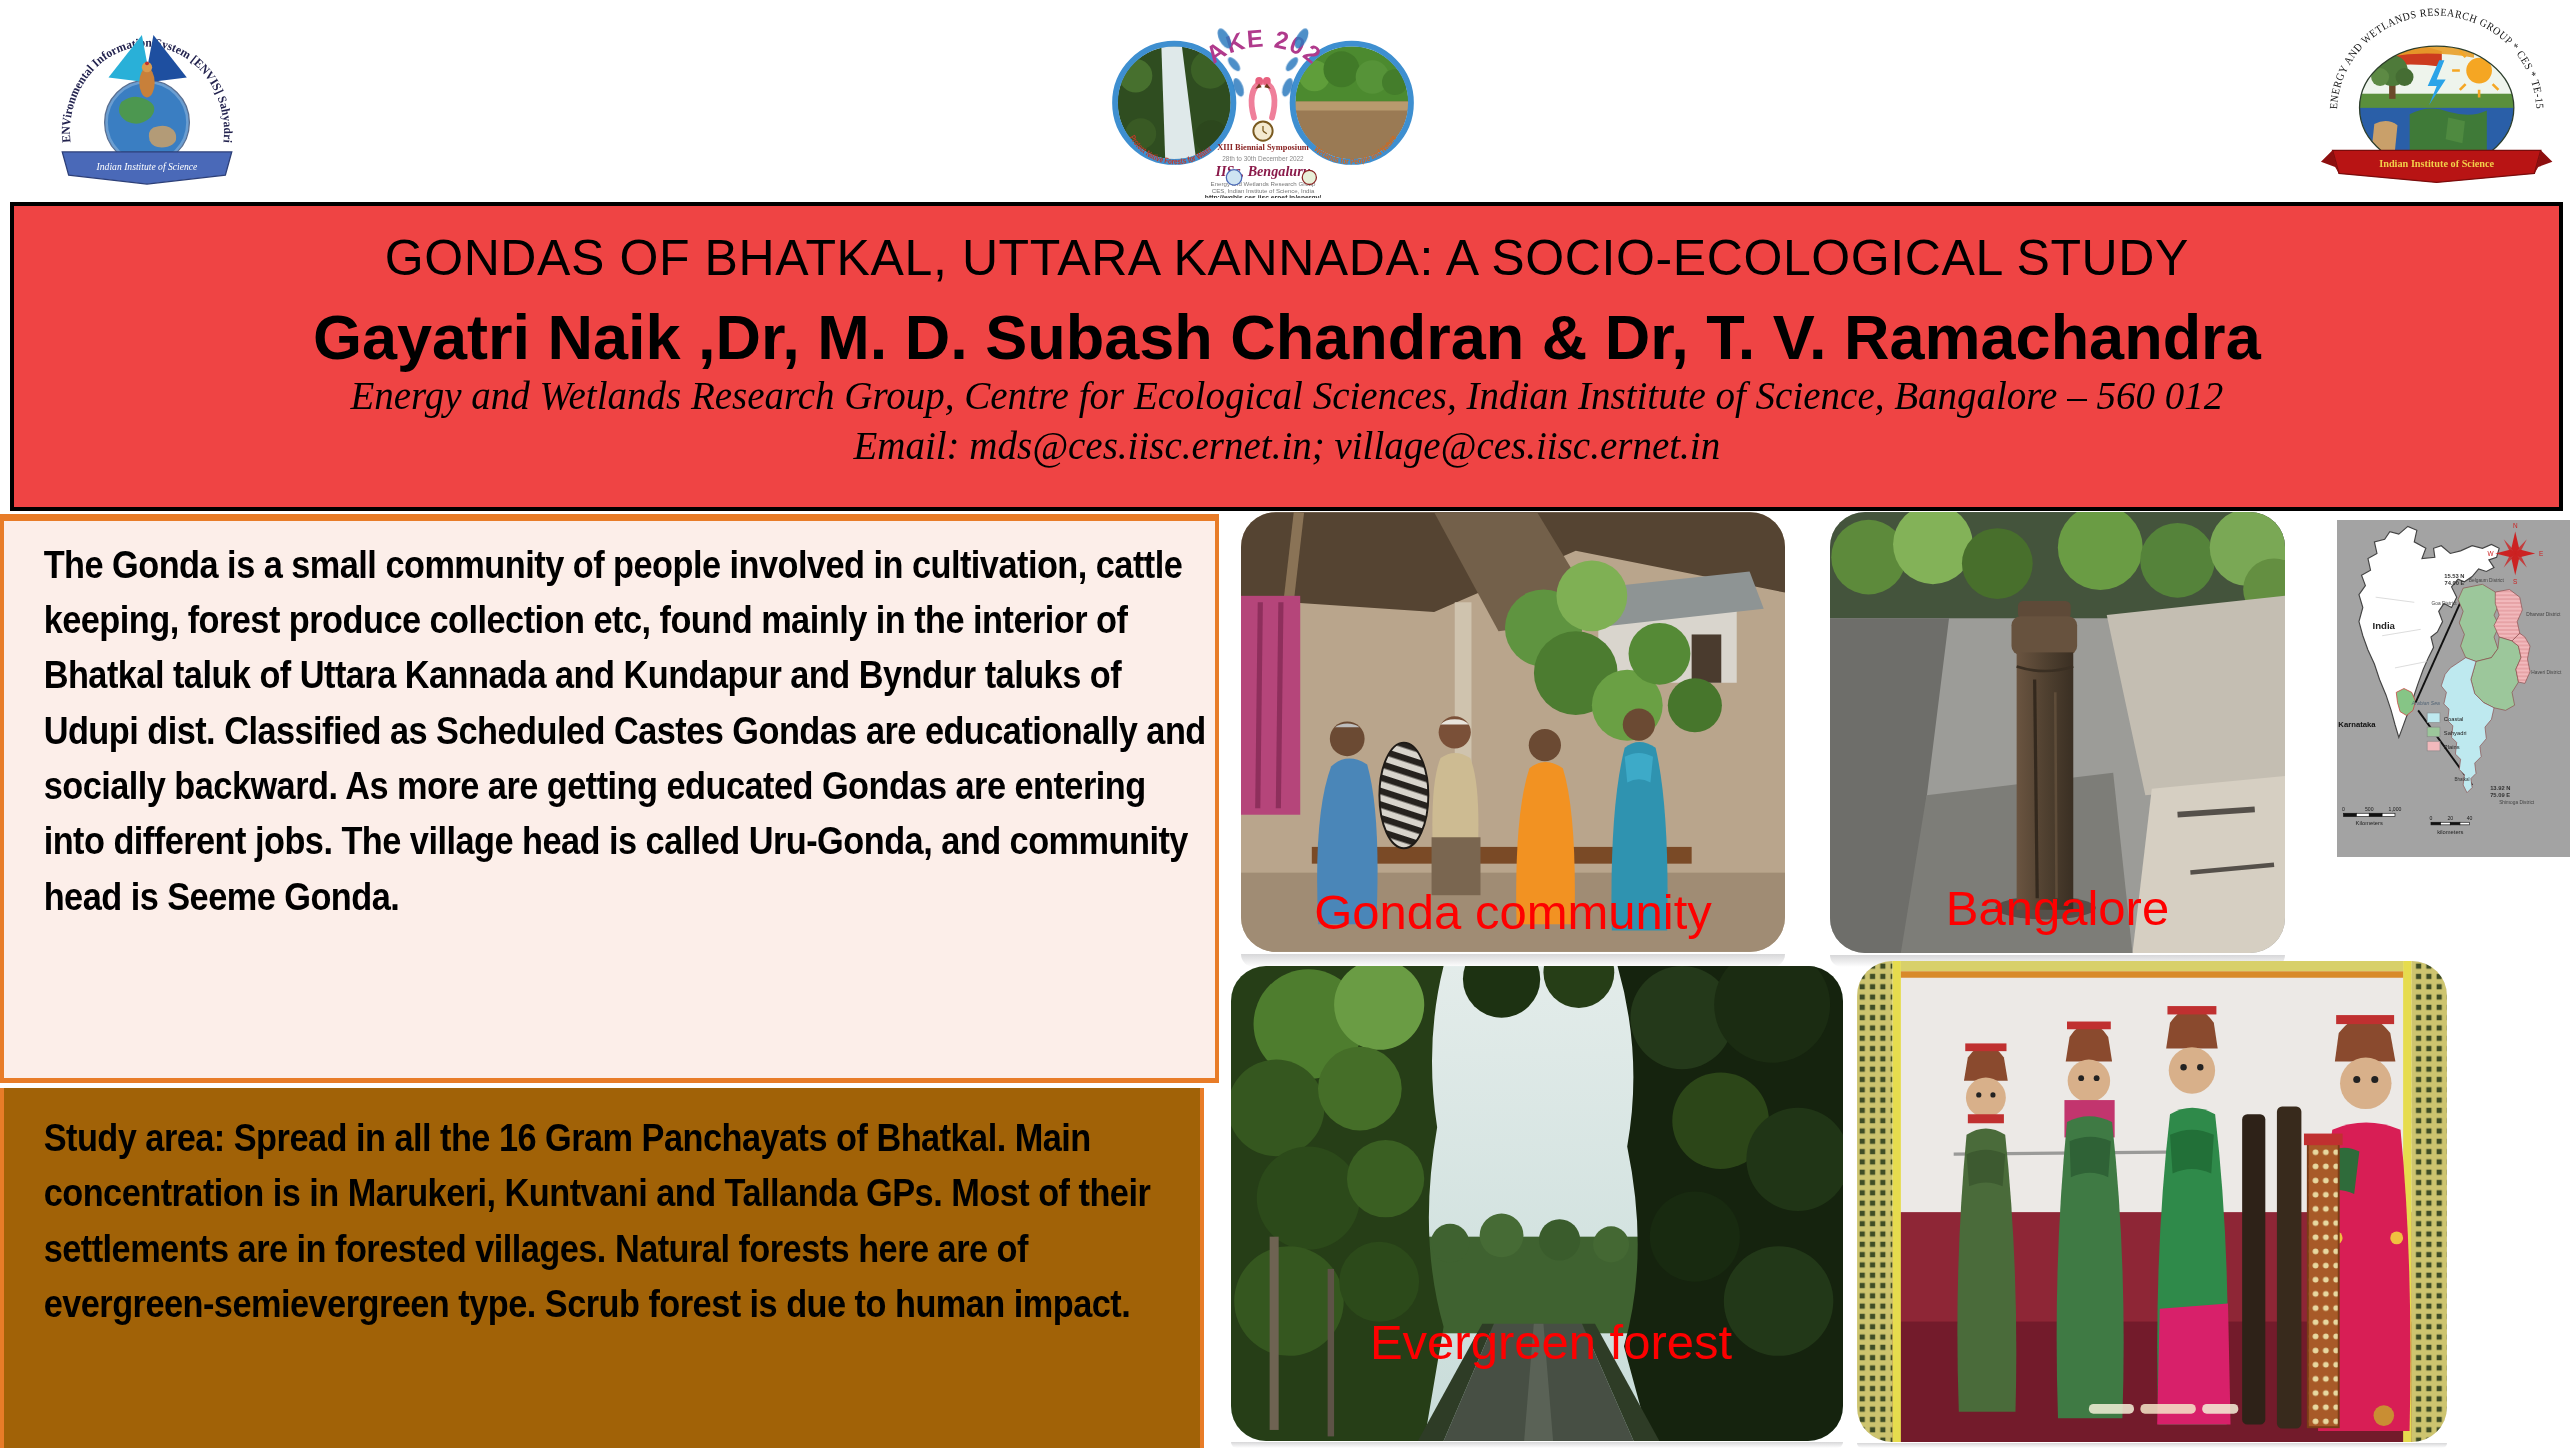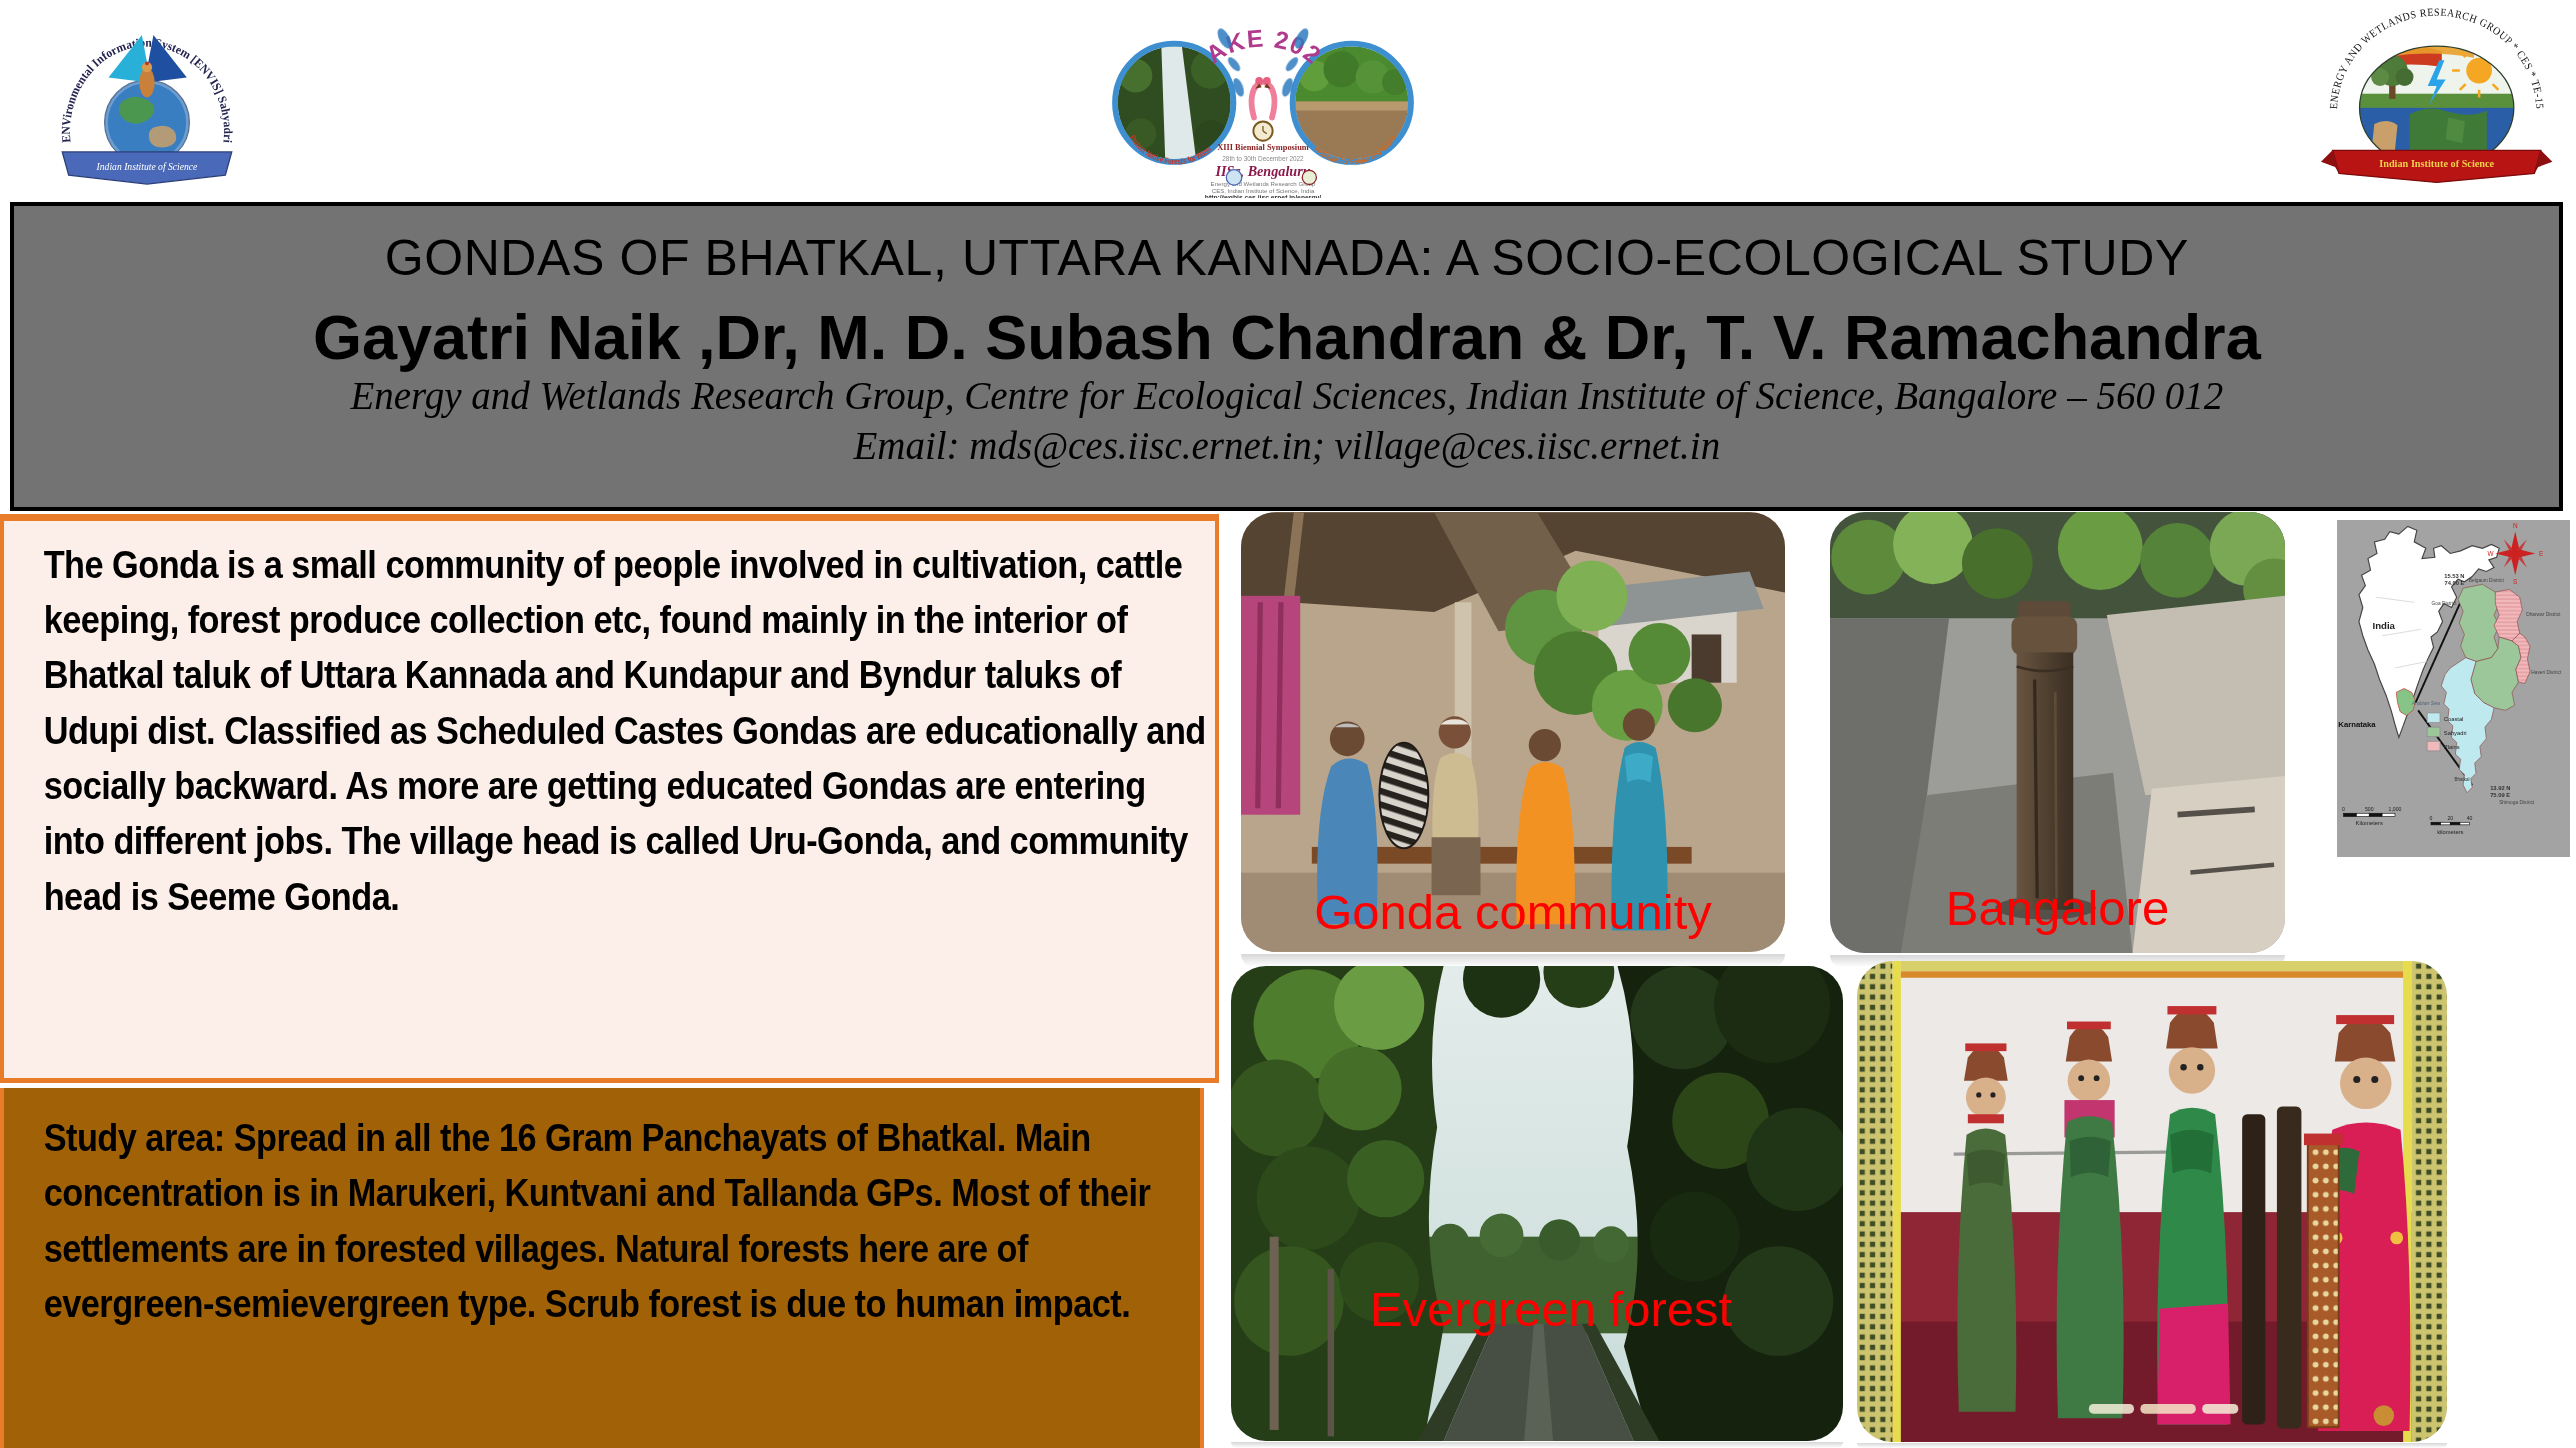--- a/index.html
+++ b/index.html
@@ -1,21 +1,21 @@
 <!DOCTYPE html>
 <html style="font-size:10.3px"><head>
 <meta charset="utf-8">
 <style>
   html,body{margin:0;padding:0;background:#fff;}
   .canvas{position:relative;width:2576px;height:1449px;background:#ffffff;overflow:hidden;
           font-family:"Liberation Sans",sans-serif;color:#000;}
   .abs{position:absolute;}
   
   .titlebox{position:absolute;left:10.3px;top:202px;width:2553px;height:309px;border:4.5px solid #000;
-            box-sizing:border-box;background:#737373;text-align:center;}
+            box-sizing:border-box;background:#ef4444;text-align:center;}
   .t-main{margin-top:23px;font-size:50px;letter-spacing:0.6px;font-family:"Liberation Sans",sans-serif;}
   .t-auth{margin-top:14px;font-size:63px;font-weight:bold;font-family:Liberation Sans, sans-serif;}
   .t-affil{margin-top:0;font-size:39px;font-style:italic;font-family:"Liberation Serif",serif;}
   .t-mail{margin-top:5.2px;font-size:39px;font-style:italic;font-family:"Liberation Serif",serif;}
   
   .txtbox{position:absolute;left:0;box-sizing:border-box;border:4.5px solid #E87C28;padding-left:26px;}
   .box1{top:514px;width:1219px;height:569px;background:#FCEEE9;border-top-width:7.7px;border-bottom-width:5.2px;}
   .box2{top:1088px;width:1204px;height:361px;background:#a16207;border-top-width:0;border-bottom-width:0;}
   .txtbox p{margin:0;padding:15.5px 6.4px 0 15.5px;font-weight:bold;font-size:39px;line-height:1.42;
             letter-spacing:-0.6px;transform:scaleX(.88);transform-origin:left top;width:112%;}
@@ -416,21 +416,21 @@
         <circle cx="720" cy="420" r="70" fill="#182a10"></circle>
           <circle cx="850" cy="520" r="85" fill="#223818"></circle>
       </g>
       <circle cx="420" cy="20" r="60" fill="#1d3212"></circle>
         <circle cx="540" cy="10" r="55" fill="#263e17"></circle>
       <polygon points="408,555 545,555 625,737 330,737" fill="#474f44"></polygon>
       <polygon points="470,555 485,555 500,737 455,737" fill="#5a6256"></polygon>
       <polygon points="330,737 408,555 390,555 290,737" fill="#2e3c26"></polygon>
       <polygon points="625,737 545,555 565,555 665,737" fill="#2e3c26"></polygon>
     </svg>
-    <div class="plabel" style="bottom:104px;padding-left:28px;">Evergreen forest</div>
+    <div class="plabel" style="bottom:71px;padding-left:28px;">Evergreen forest</div>
   </div>
   <div class="refl" style="left:1231px;top:1442px;width:612px;height:6.4px;"></div>
 
   <div class="photo" style="left:1857px;top:961px;width:590px;height:481px;">
     <svg width="590" height="481" viewBox="0 0 916 747">
       <defs>
         <pattern id="frameP" width="16" height="16" patternUnits="userSpaceOnUse">
           <rect width="16" height="16" fill="#cdc46f"></rect>
             <rect x="4" y="4" width="8" height="8" fill="#3f4d25"></rect>
         </pattern>

